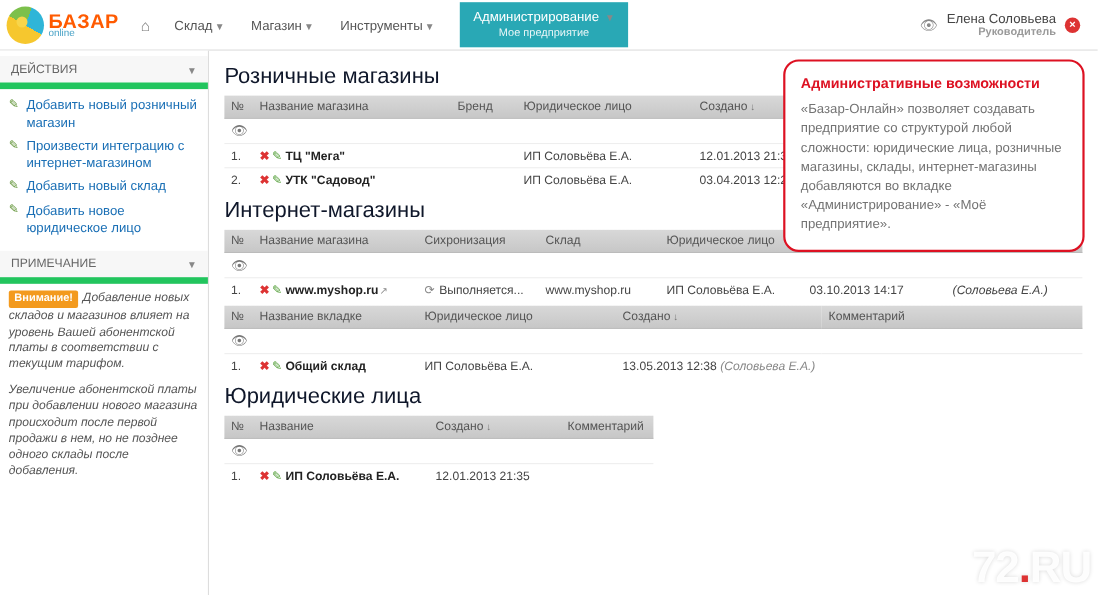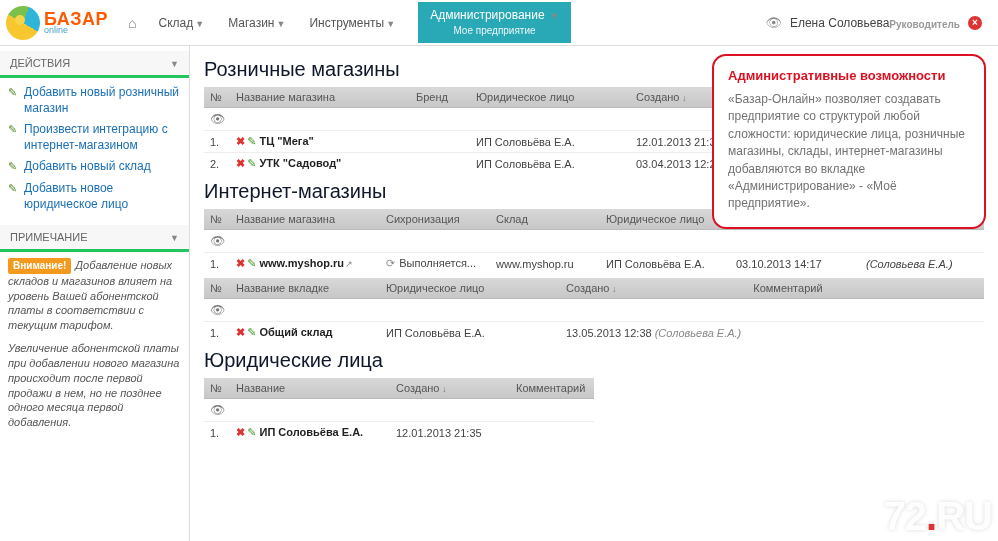--- a/index.html
+++ b/index.html
@@ -43,35 +43,35 @@
   }
   .nav-item .caret { font-size:9px; color:#888; margin-left:2px; }
   .nav-item.active {
     background:#29a8b5; color:#fff; padding:6px 12px; line-height:1.3;margin-left:11px;
   }
   .nav-item.active .sub { font-size:10px; opacity:0.9; display:block;text-align:center; }
   .user { margin-left:auto; text-align:right; display:flex; align-items:center; gap:8px; padding-right:4px;}
   .user .eye { color:#888; font-size:13px; }
   .user .name { color:#444; font-size:12px; }
   .user .role { color:#999; font-size:10px; display:block;font-weight:bold; }
-  .user .stx { display:flex; flex-direction:row; align-items:flex-end; }
+  .user .stx { display:flex; flex-direction:column; align-items:flex-end; }
   .user .out {
     width:14px; height:14px; border-radius:50%; background:#d33; color:#fff;
     font-size:10px; display:flex; align-items:center; justify-content:center; font-weight:bold;
   }
   
   .wrap { display:flex; height:calc(541px - 46px); }
   .sidebar {
     width:190px; flex:0 0 190px; border-right:1px solid #ddd; padding:5px 0;
     background:#fff;
   }
   .side-head {
     display:flex; align-items:flex-end; justify-content:space-between;
     font-size:11px; color:#666; padding:6px 10px 6px 10px;
-    border-bottom:3px solid #22c55e; background:#f7f7f7;
+    border-bottom:6px solid #22c55e; background:#f7f7f7;
   }
   .side-head .caret { font-size:9px; color:#888; }
   .side-list { padding:4px 6px 10px 6px; }
   .side-item {
     display:flex; align-items:flex-start; gap:4px; padding:3px 2px;
     color:#1a6fb5; cursor:pointer; line-height:1.3;
   }
   .side-item .pencil { color:#5a8f2e; font-size:11px; flex:0 0 12px; }
   .note-body { padding:6px 8px 10px 8px; font-size:11px; color:#555; font-style:italic; line-height:1.35; }
   .note-body .warn {
@@ -180,21 +180,21 @@
           <span class="pencil">✎</span>
           <span>Добавить новое юридическое лицо</span>
         </div>
     </div>
     <div class="side-head">
       <span>ПРИМЕЧАНИЕ</span>
       <span class="caret">▼</span>
     </div>
     <div class="note-body">
       <p><span class="warn">Внимание!</span><span>Добавление новых складов и магазинов влияет на уровень Вашей абонентской платы в соответствии с текущим тарифом.</span></p>
-      <p style="margin-top:8px;">Увеличение абонентской платы при добавлении нового магазина происходит после первой продажи в нем, но не позднее одного месяца первой добавления.</p>
+      <p style="margin-top:8px;">Увеличение абонентской платы при добавлении нового магазина происходит после первой продажи в нем, но не позднее одного склады после добавления.</p>
     </div>
   </div>
 
   <div class="main">
 
     <div class="section-title">Розничные магазины</div>
     <table class="grid">
       <thead>
           <tr>
         <th style="width:26px">№</th>

